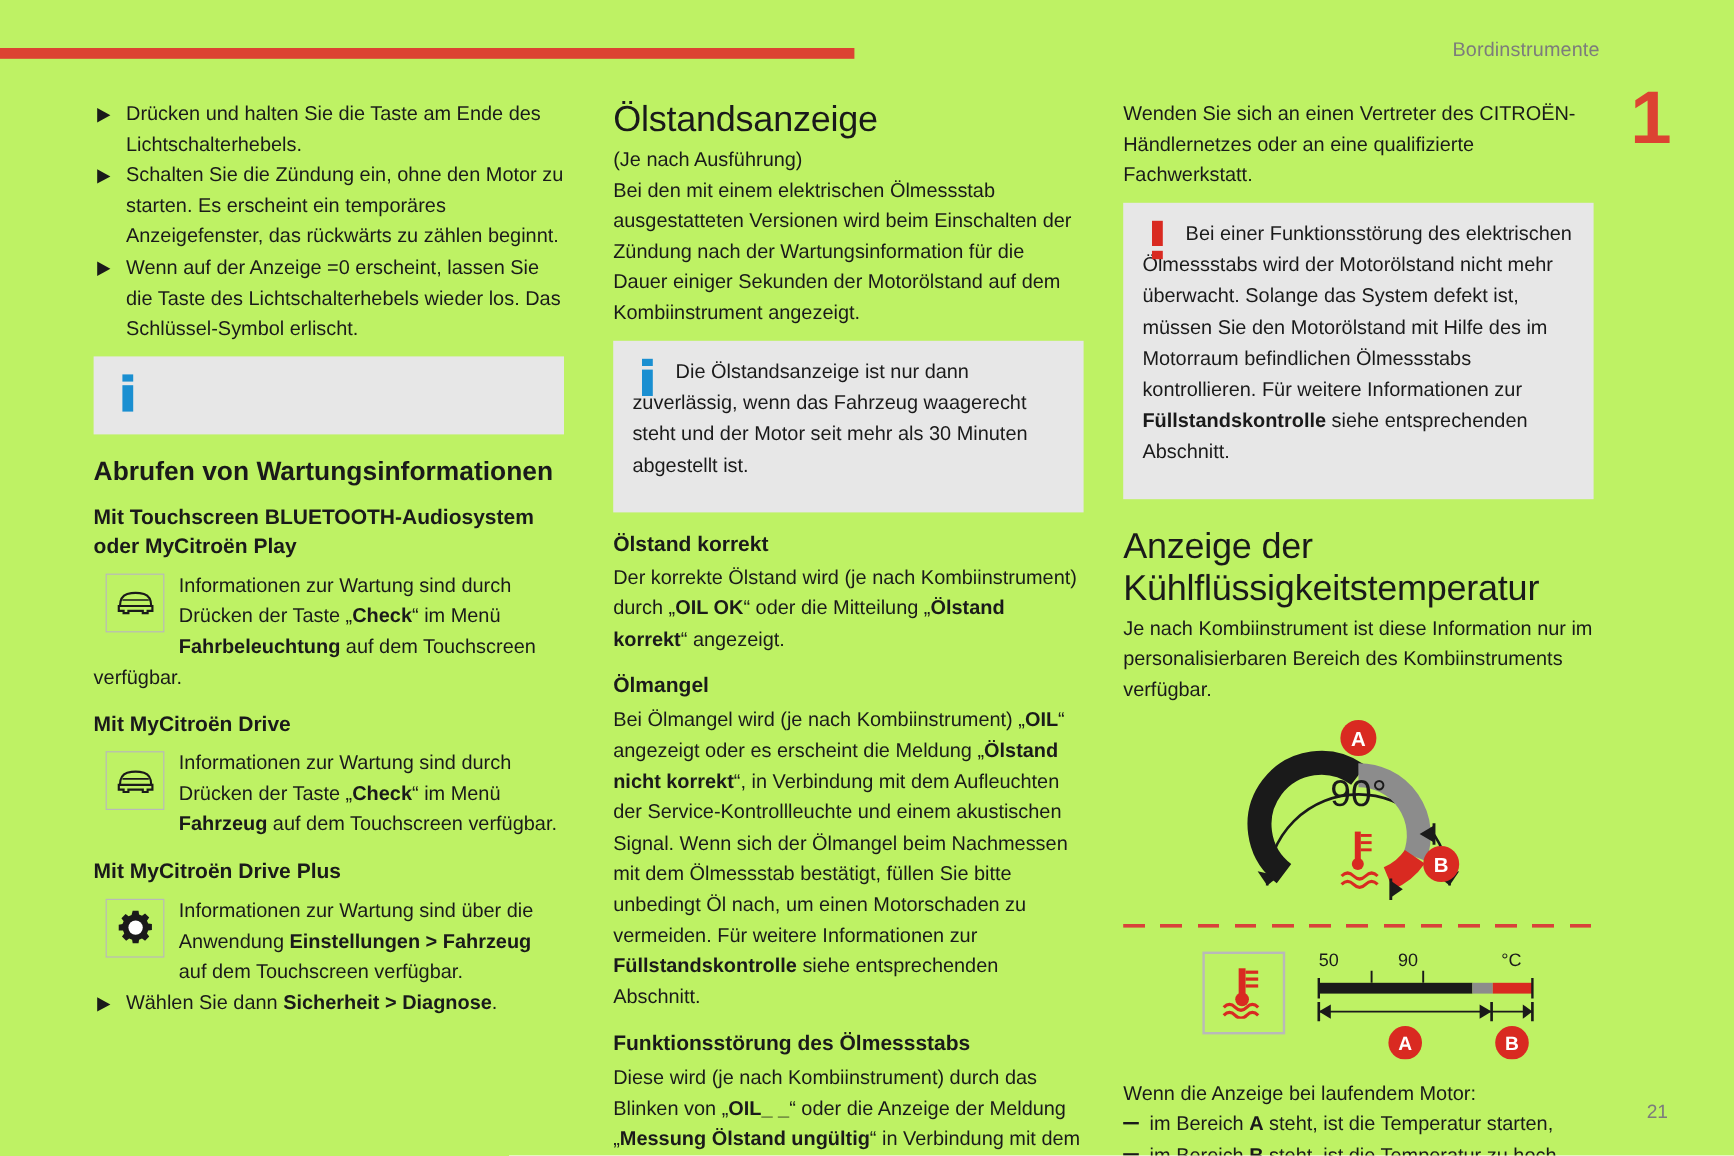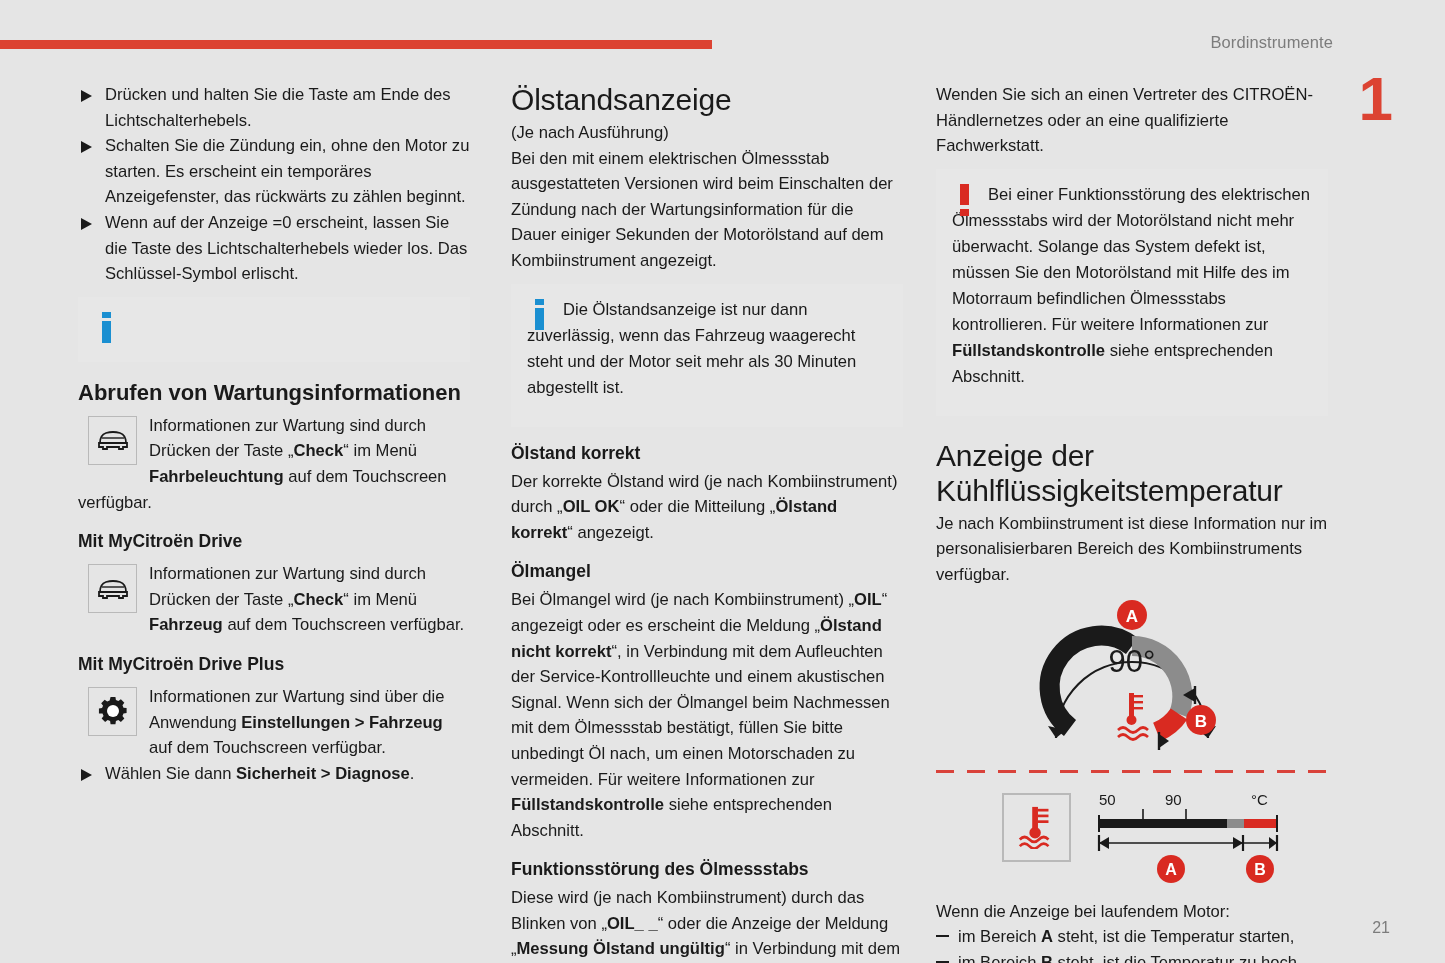--- a/index.html
+++ b/index.html
@@ -7,21 +7,21 @@
     margin: 0; padding: 0;
     width: 1445px; height: 963px;
     background: #ffffff;
     font-family: "Liberation Sans", sans-serif;
     color: #1a1a1a;
     overflow: hidden;
   }
   .page {
     position: relative;
     width: 1445px; height: 963px;
-    background: #e5e5e5;
+    background: #bef264;
   }
 
   
   .header-bar {
     position: absolute;
     left: 0; top: 40px;
     width: 712px; height: 9px;
     background: #dc4332;
   }
   .header-title {
@@ -212,20 +212,21 @@
       <span class="icon-inline">
         <span class="ico-info">
             <span class="dot"></span>
             <span class="stem"></span>
           </span>
       </span>
     </div>
 
     <h2 class="sub">Abrufen von Wartungsinformationen</h2>
 
+    <h3 class="sub2">Mit Touchscreen BLUETOOTH-Audiosystem oder MyCitroën Play</h3>
     <div class="iconblock clearfix">
       <span class="iconbox">
         <svg width="34" height="22" viewBox="0 0 34 22" aria-hidden="true">
           <path d="M4 14 Q4 6 10 4 Q17 2 24 4 Q30 6 30 14" fill="none" stroke="#1a1a1a" stroke-width="1.8"></path>
           <path d="M3 14 h28 v4 h-4 v2 h-4 v-2 h-12 v2 h-4 v-2 h-4 z" fill="none" stroke="#1a1a1a" stroke-width="1.8"></path>
           <path d="M6 9 h22" fill="none" stroke="#1a1a1a" stroke-width="1.4"></path>
         </svg>
       </span>
       <p class="txt"><span>Informationen zur Wartung sind durch Drücken der Taste „</span><b>Check</b><span>“ im Menü </span><b>Fahrbeleuchtung</b><span> auf dem Touchscreen verfügbar.</span></p>
     </div>

